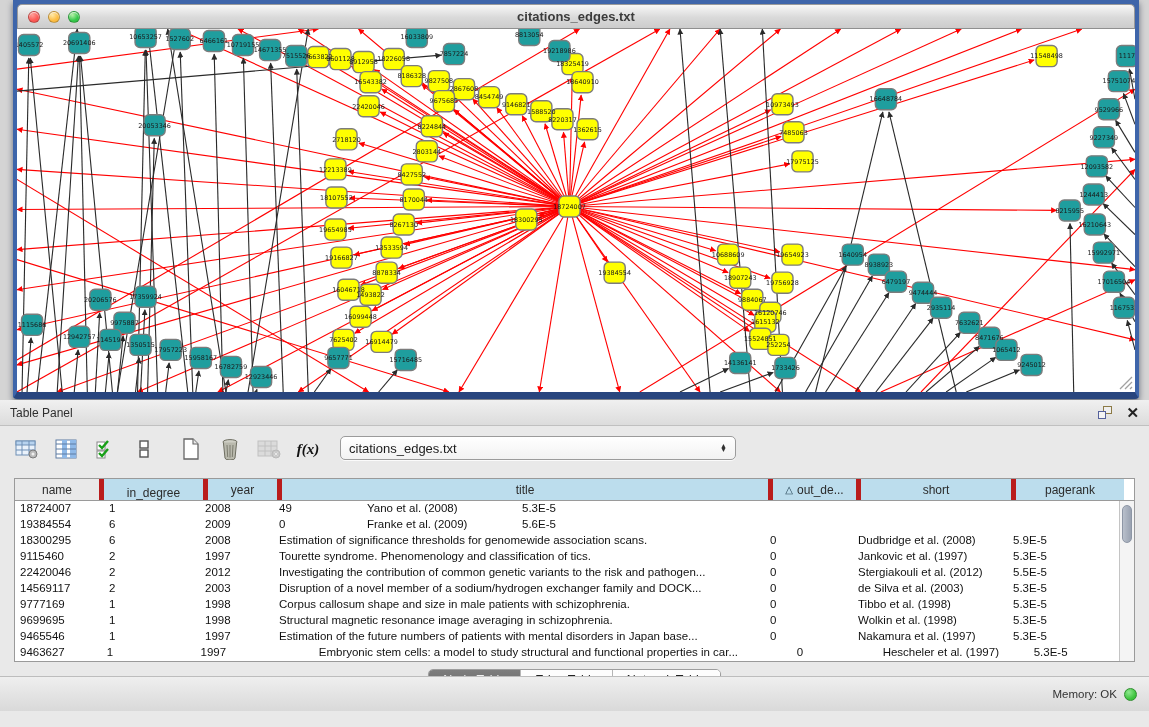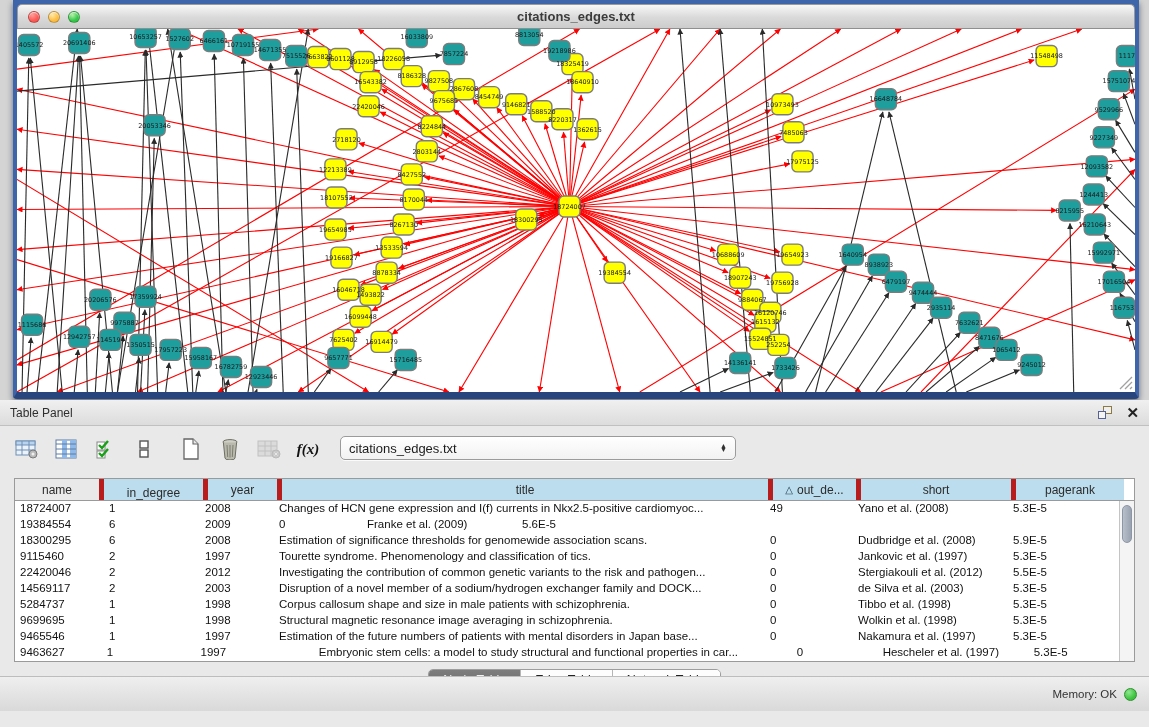--- a/index.html
+++ b/index.html
@@ -577,21 +577,20 @@
           </div>
           <div class="th" style="width: 108px;">
             <span>pagerank</span>
           </div>
         </div>
       <div class="tbody" id="tbody">
           <div class="tr">
             <div class="td" style="width: 89px;">18724007</div>
             <div class="td" style="width: 96px;">1</div>
             <div class="td" style="width: 74px;">2008</div>
-            <div class="td" style="width: 491px;">Changes of HCN gene expression and I(f) currents in Nkx2.5-positive cardiomyoc...</div>
             <div class="td" style="width: 88px;">49</div>
             <div class="td" style="width: 155px;">Yano et al. (2008)</div>
             <div class="td" style="width: 108px;">5.3E-5</div>
           </div>
           <div class="tr">
             <div class="td" style="width: 89px;">19384554</div>
             <div class="td" style="width: 96px;">6</div>
             <div class="td" style="width: 74px;">2009</div>
             <div class="td" style="width: 88px;">0</div>
             <div class="td" style="width: 155px;">Franke et al. (2009)</div>
@@ -627,21 +626,21 @@
           <div class="tr">
             <div class="td" style="width: 89px;">14569117</div>
             <div class="td" style="width: 96px;">2</div>
             <div class="td" style="width: 74px;">2003</div>
             <div class="td" style="width: 491px;">Disruption of a novel member of a sodium/hydrogen exchanger family and DOCK...</div>
             <div class="td" style="width: 88px;">0</div>
             <div class="td" style="width: 155px;">de Silva et al. (2003)</div>
             <div class="td" style="width: 108px;">5.3E-5</div>
           </div>
           <div class="tr">
-            <div class="td" style="width: 89px;">5284737</div>
+            <div class="td" style="width: 89px;">9777169</div>
             <div class="td" style="width: 96px;">1</div>
             <div class="td" style="width: 74px;">1998</div>
             <div class="td" style="width: 491px;">Corpus callosum shape and size in male patients with schizophrenia.</div>
             <div class="td" style="width: 88px;">0</div>
             <div class="td" style="width: 155px;">Tibbo et al. (1998)</div>
             <div class="td" style="width: 108px;">5.3E-5</div>
           </div>
           <div class="tr">
             <div class="td" style="width: 89px;">9699695</div>
             <div class="td" style="width: 96px;">1</div>

